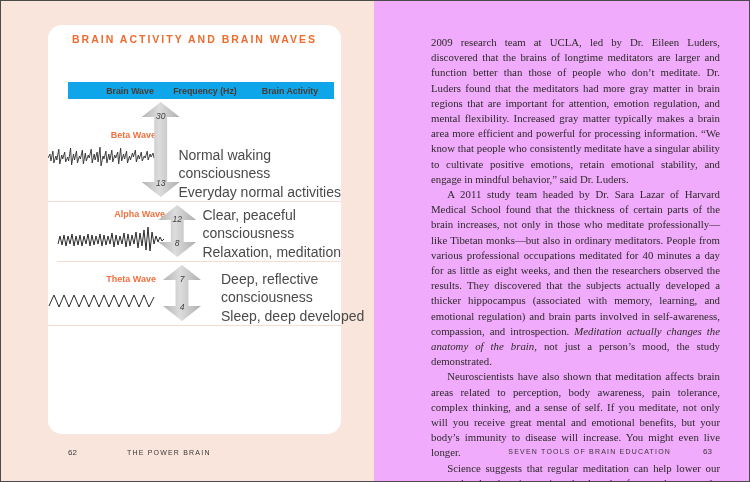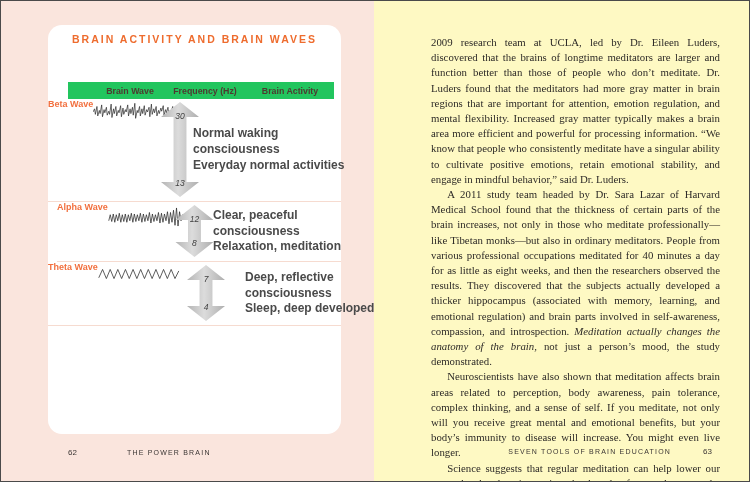--- a/index.html
+++ b/index.html
@@ -25,21 +25,21 @@
     margin-top:8px;
     text-align:center;
     font-size:10.5px;font-weight:bold;
     letter-spacing:2px;
     color:#ee6c2e;
   }
   .table-header{
     position:relative;
     margin:37px 7px 0 20px;
     height:17px;
-    background:#22c55e;
+    background:#0ea5e9;
   }
   .table-header .col-label{
     position:absolute;top:50%;
     transform:translate(-50%,-50%);
     font-size:8.8px;font-weight:bold;
     color:#4d3a30;white-space:nowrap;
   }
   .col-label.c0{left:62px;}
   .col-label.c1{left:137px;}
   .col-label.c2{left:222px;}
@@ -49,22 +49,22 @@
     box-sizing:border-box;
     border-bottom:1px solid #f6dbd0;
   }
   .row-0{height:103px;}
   .row-1{height:60px;margin-left:9px;}
   .row-2{height:64px;gap:26px;}
   .row-3{height:68px;}
 
   .col-wave{
     width:132px;
-    display:flex;
-    align-items:flex-start;justify-content:center;
+    display:flex;flex-direction:column;
+    align-items:flex-end;justify-content:center;
   }
   .wave-label{
     font-size:9px;font-weight:bold;
     color:#f2703f;
     margin-bottom:5px;
     white-space:nowrap;
   }
   .waveform{display:block;}
 
   .col-freq{width:58px;position:relative;}
@@ -82,40 +82,39 @@
   .freq-num{
     position:absolute;left:0;width:100%;
     text-align:center;
     font-size:8.5px;color:#414141;font-style:italic;
   }
   .freq-top{top:9px;}
   .freq-bottom{bottom:9px;}
 
   .col-activity{
     flex:1;
-    display:flex;flex-direction:column;justify-content:center;
+    display:flex;flex-direction:column;justify-content:flex-end;
     padding-left:13px;
-    font-size:12px;color:#4a4a4a;
+    font-size:14px;color:#4a4a4a;
     line-height:1.32;
-    font-weight:bold;
   }
   .col-activity span{white-space:nowrap;}
 
   
   .footer-left{
     position:absolute;left:67px;bottom:24px;
     display:flex;align-items:baseline;gap:50px;
     font-size:7px;letter-spacing:1.2px;color:#3b3634;
   }
   .footer-left .pn{font-size:8px;letter-spacing:0;}
 
   
   .right-page{
     position:absolute;left:373px;top:0;right:0;bottom:0;
-    background:#fef9c3;
+    background:#f0abfc;
   }
   .body-text{
     position:absolute;left:57px;right:29px;top:34px;
     font-family:"Liberation Serif",serif;
     font-size:10.8px;line-height:15.2px;
     color:#2d2a27;
     text-align:justify;
   }
   .body-text p{margin:0;}
   .body-text p.indent{text-indent:1.5em;}

